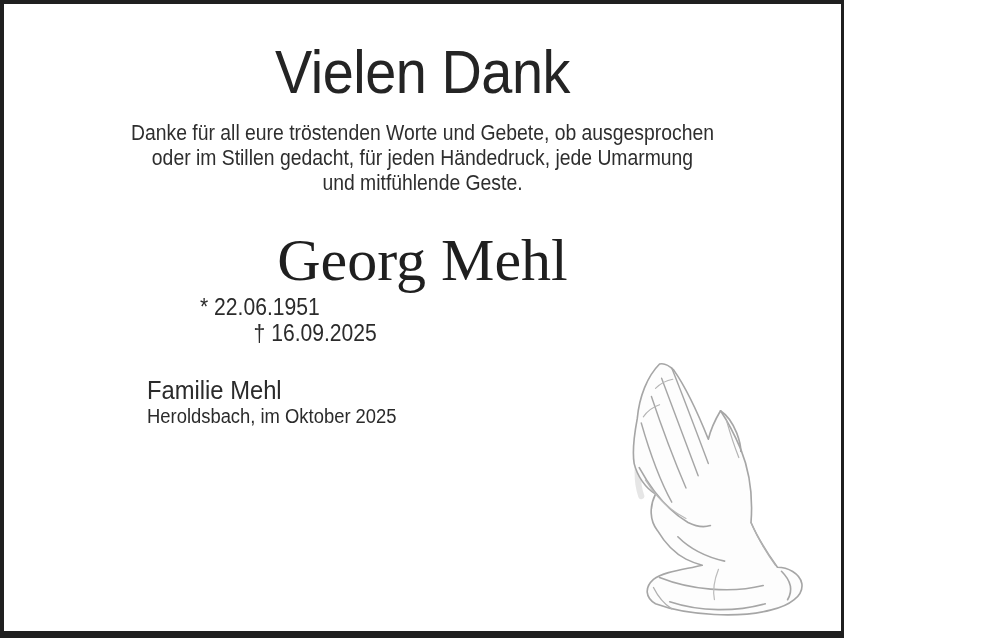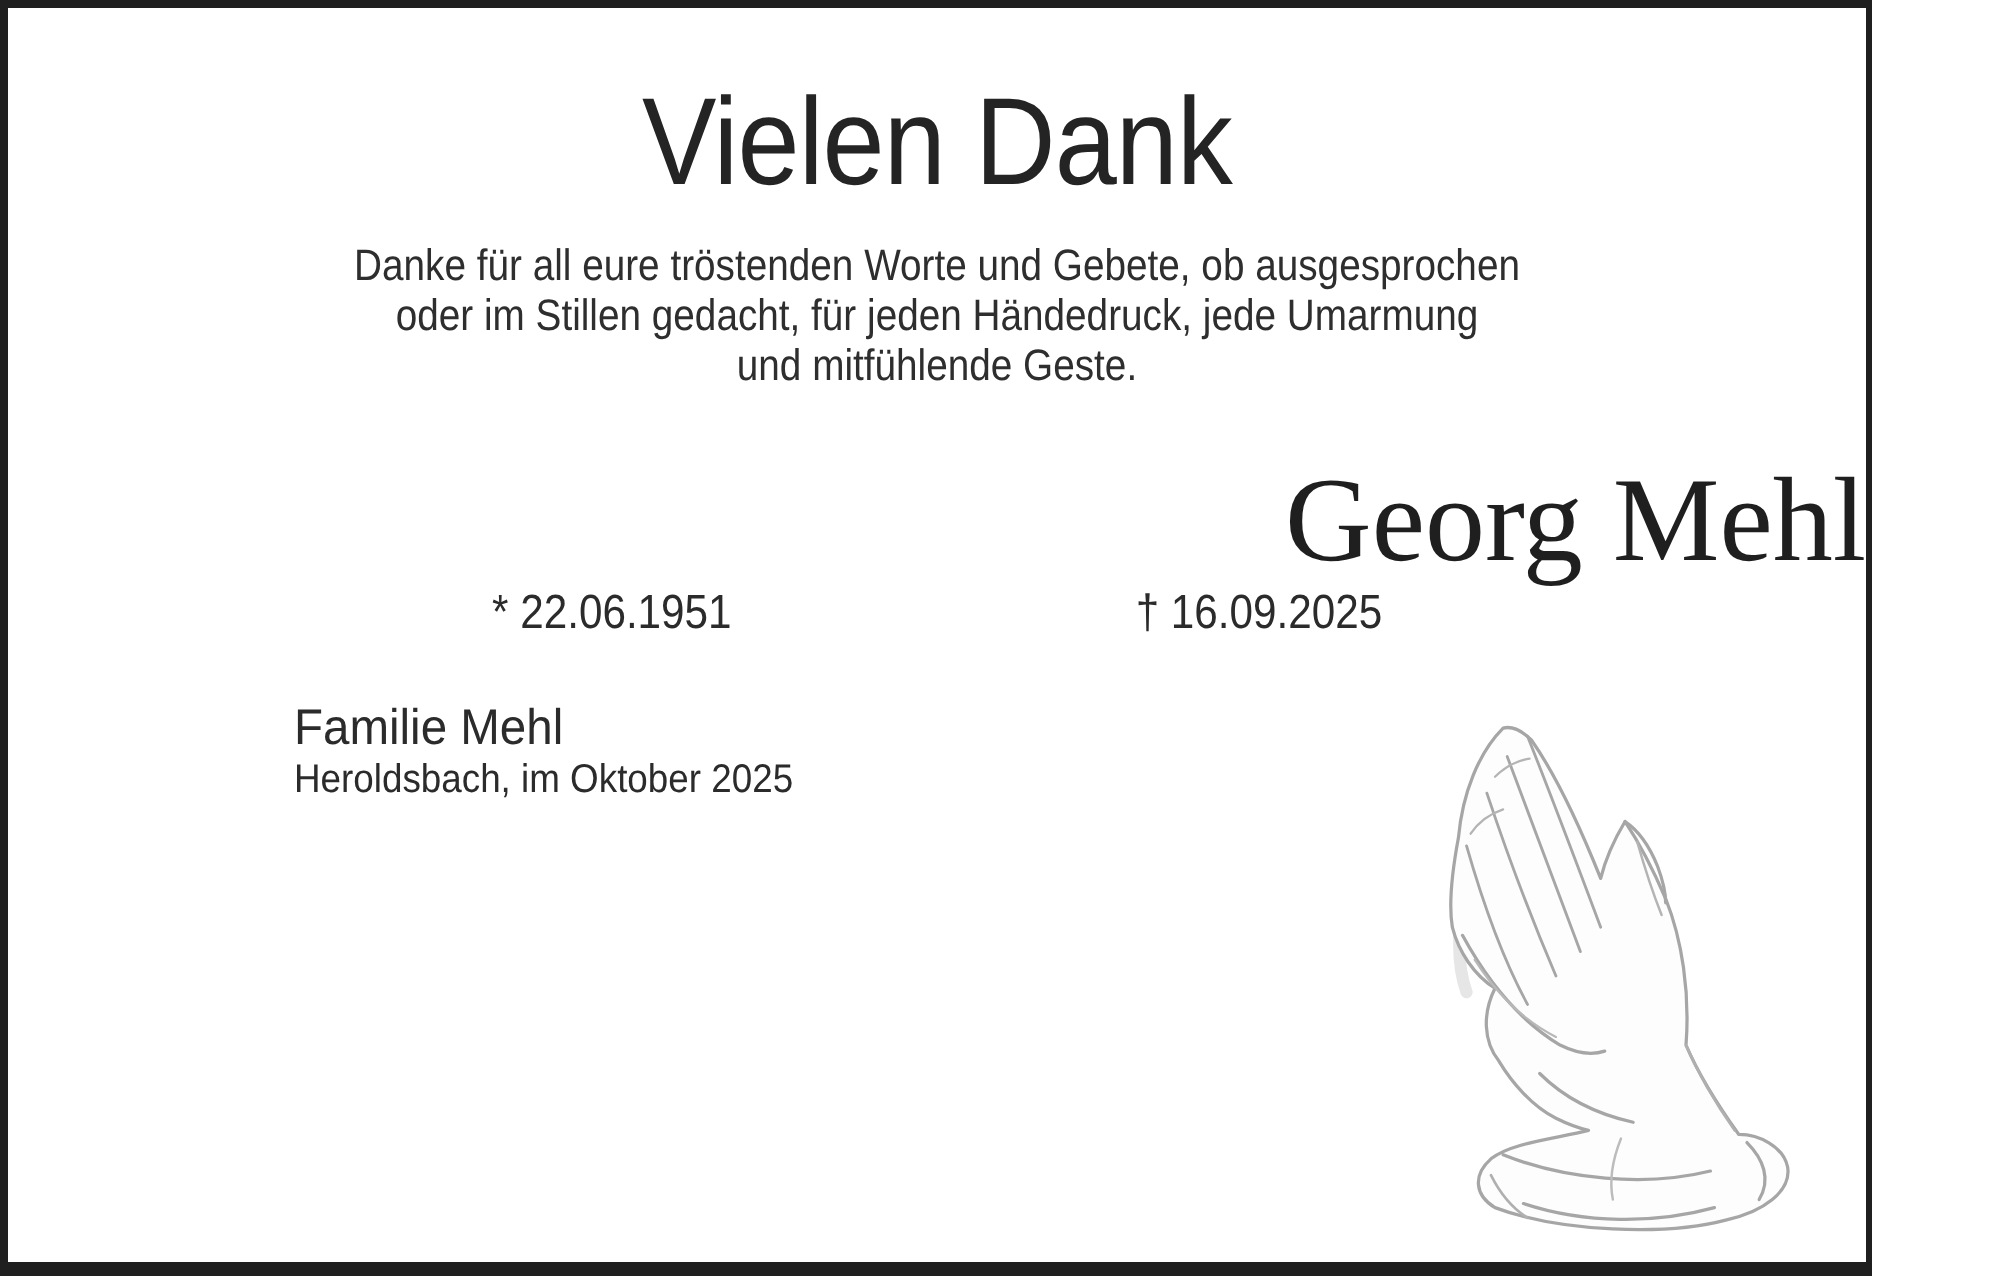--- a/index.html
+++ b/index.html
@@ -2,21 +2,21 @@
 <html><head>
 <meta charset="utf-8">
 <style>
   html, body {
     margin: 0;
     padding: 0;
     background: #ffffff;
   }
   .card {
     position: relative;
-    width: 936px;
+    width: 844px;
     height: 638px;
     box-sizing: border-box;
     background: #ffffff;
     border-style: solid;
     border-color: #1f1f1f;
     border-width: 4px 3px 7px 4px;
     overflow: hidden;
     font-family: "Liberation Sans", sans-serif;
     color: #2d2d2d;
   }
@@ -39,35 +39,36 @@
     color: #2e2e2e;
   }
   .para .line {
     display: block;
     transform: scaleX(0.88);
   }
   .intro { margin-top: 18px; }
   .thanks { margin-top: 30px; }
   .name {
     margin: 33px 0 0 0;
-    text-align: right;
+    text-align: center;
     font-family: "Liberation Serif", serif;
     font-weight: 400;
     font-size: 60px;
     line-height: 64px;
     color: #1f1f1f;
   }
   .dates {
     width: 446px;
     margin: 2px auto 0 auto;
     display: flex;
     justify-content: space-between;
     font-size: 24px;
     line-height: 26px;
     color: #2b2b2b;
+    flex-direction: column;
   }
   .dates .birth {
     transform: scaleX(0.88);
     transform-origin: left center;
   }
   .dates .death {
     transform: scaleX(0.88);
     transform-origin: right center;
   }
   .signature {

